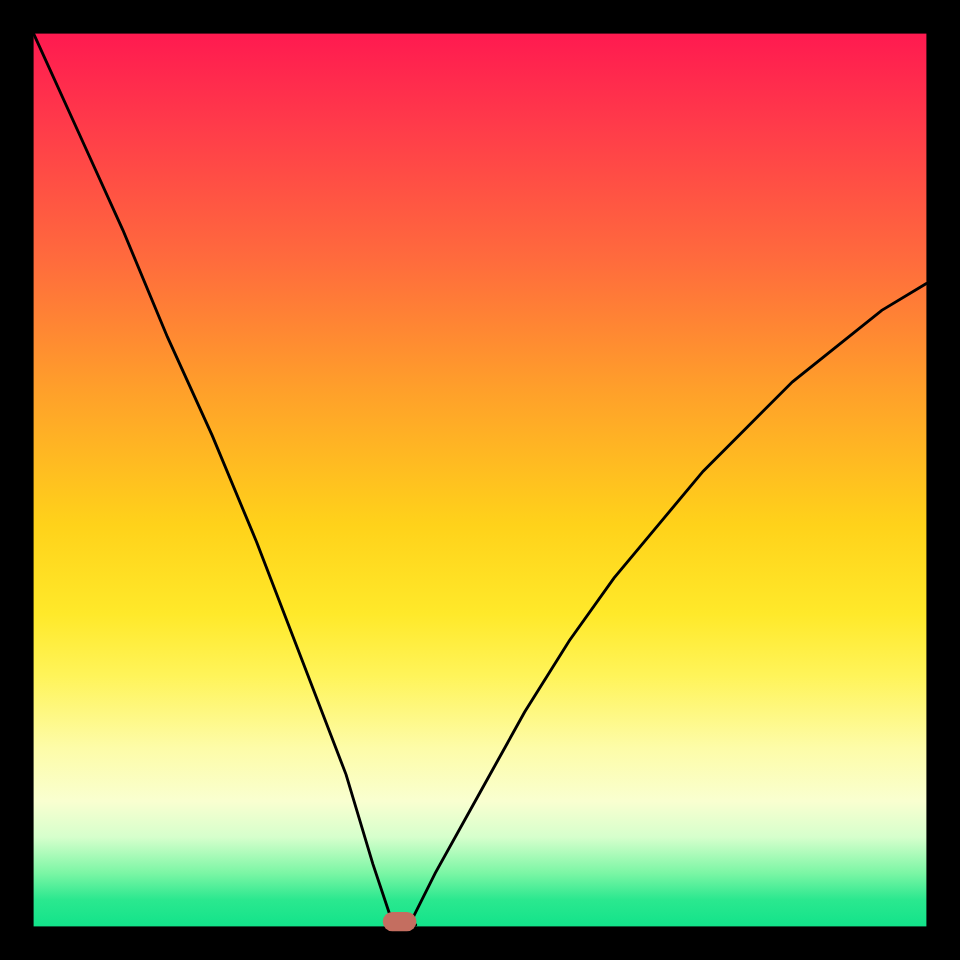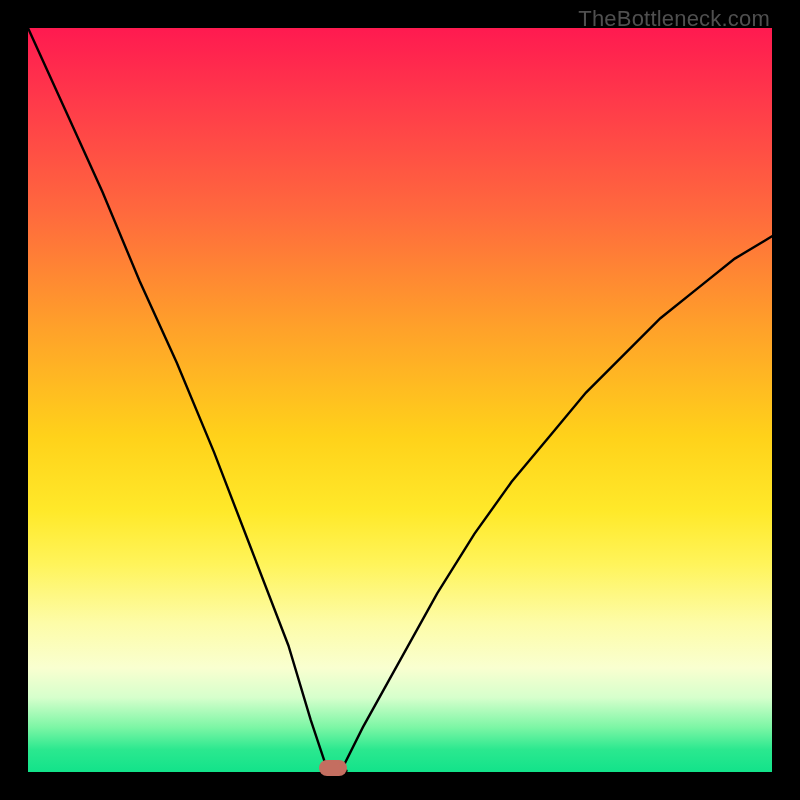--- a/index.html
+++ b/index.html
@@ -64,21 +64,20 @@
     height: 16px;
     background: #c46e60;
     border-radius: 8px;
     transform: translate(-50%, -50%);
   }
 </style>
 </head>
 <body>
 
 <div class="frame">
-  <div class="watermark">TheBottleneck.com</div>
 
   <div class="plot-area">
     <svg class="curve-svg" viewBox="0 0 744 744" preserveAspectRatio="none">
       <path id="flat-bottom" stroke="#000" stroke-width="2.4" fill="none" stroke-linecap="round" d="M299.03999999999996 742.8 L318.47999999999996 742.8"></path>
       <path id="curve-path" stroke="#000" stroke-width="2.4" fill="none" stroke-linecap="round" d="M0.0 0.0 L37.2 81.8 L74.4 163.7 L111.6 253.0 L148.8 334.8 L186.0 424.1 L223.2 520.8 L260.4 617.5 L282.7 691.9 L297.6 736.6 L305.0 744.0 L312.5 744.0 L334.8 699.4 L372.0 632.4 L409.2 565.4 L446.4 505.9 L483.6 453.8 L520.8 409.2 L558.0 364.6 L595.2 327.4 L632.4 290.2 L669.6 260.4 L706.8 230.6 L744.0 208.3 "></path>
     </svg>
     <div id="marker" class="marker" style="left: 305.04px; top: 740.28px;"></div>
   </div>
 </div>
 

